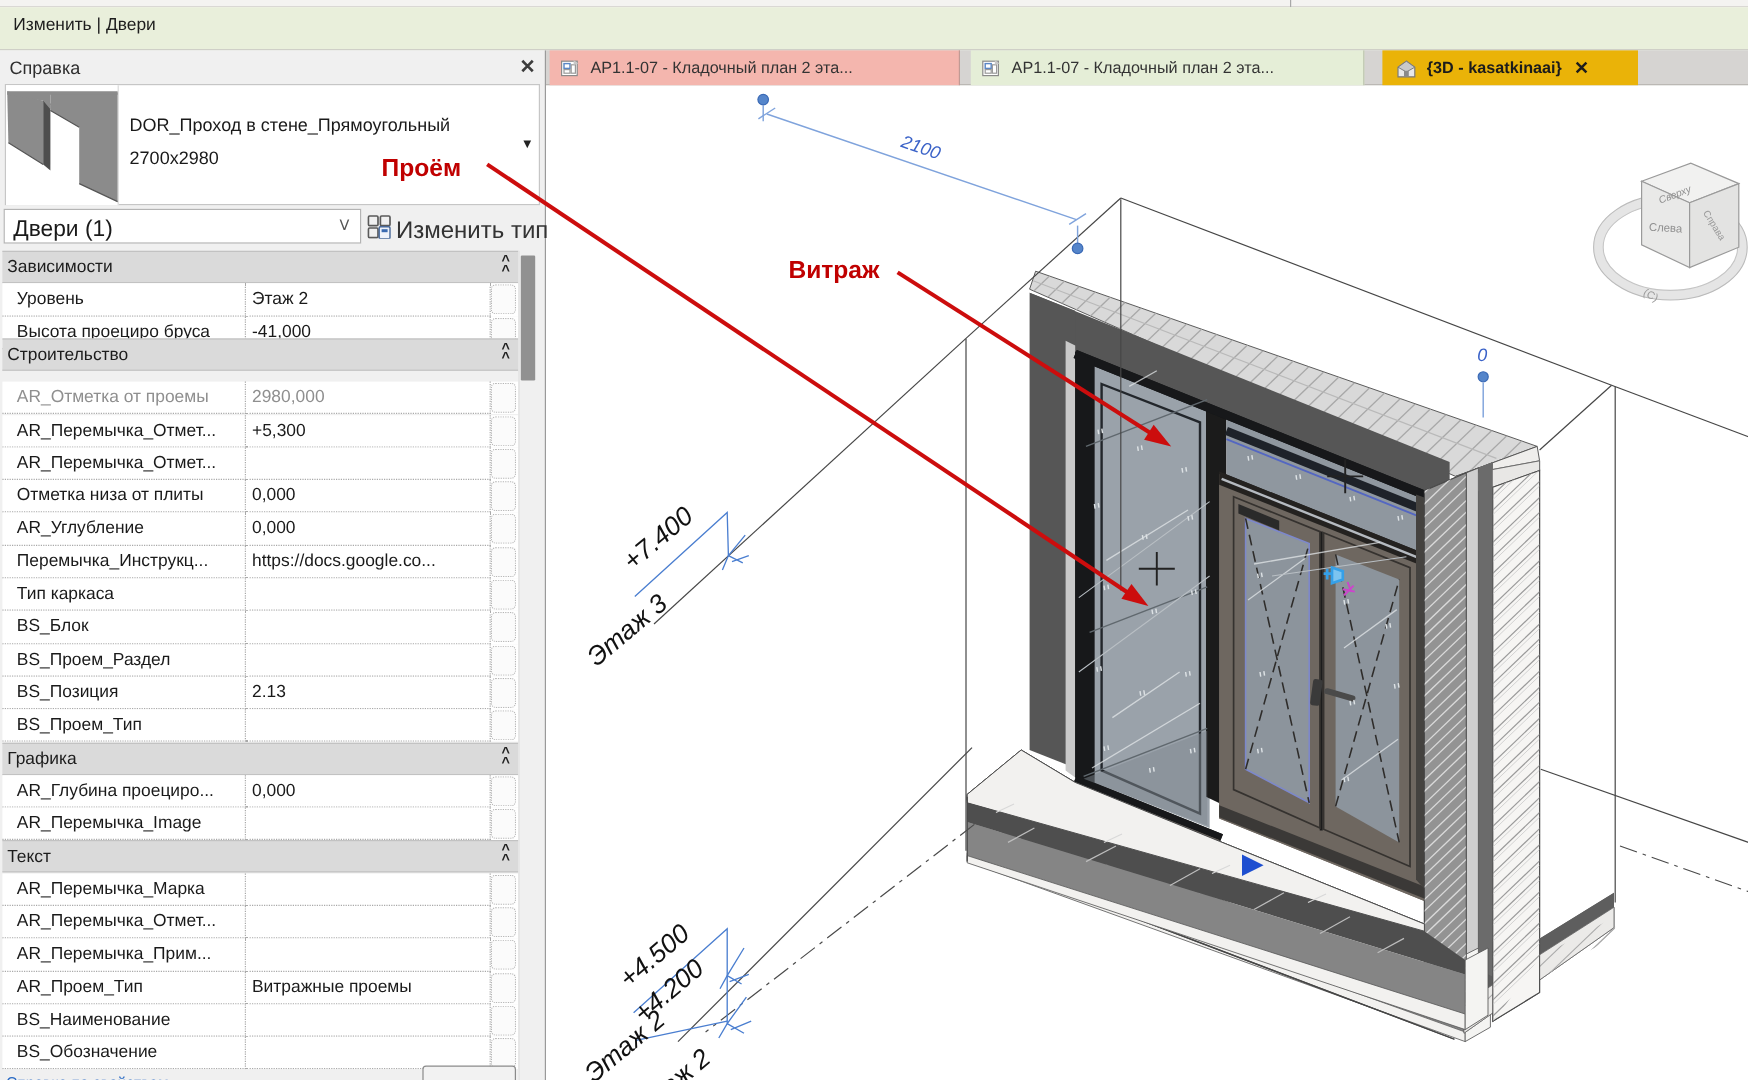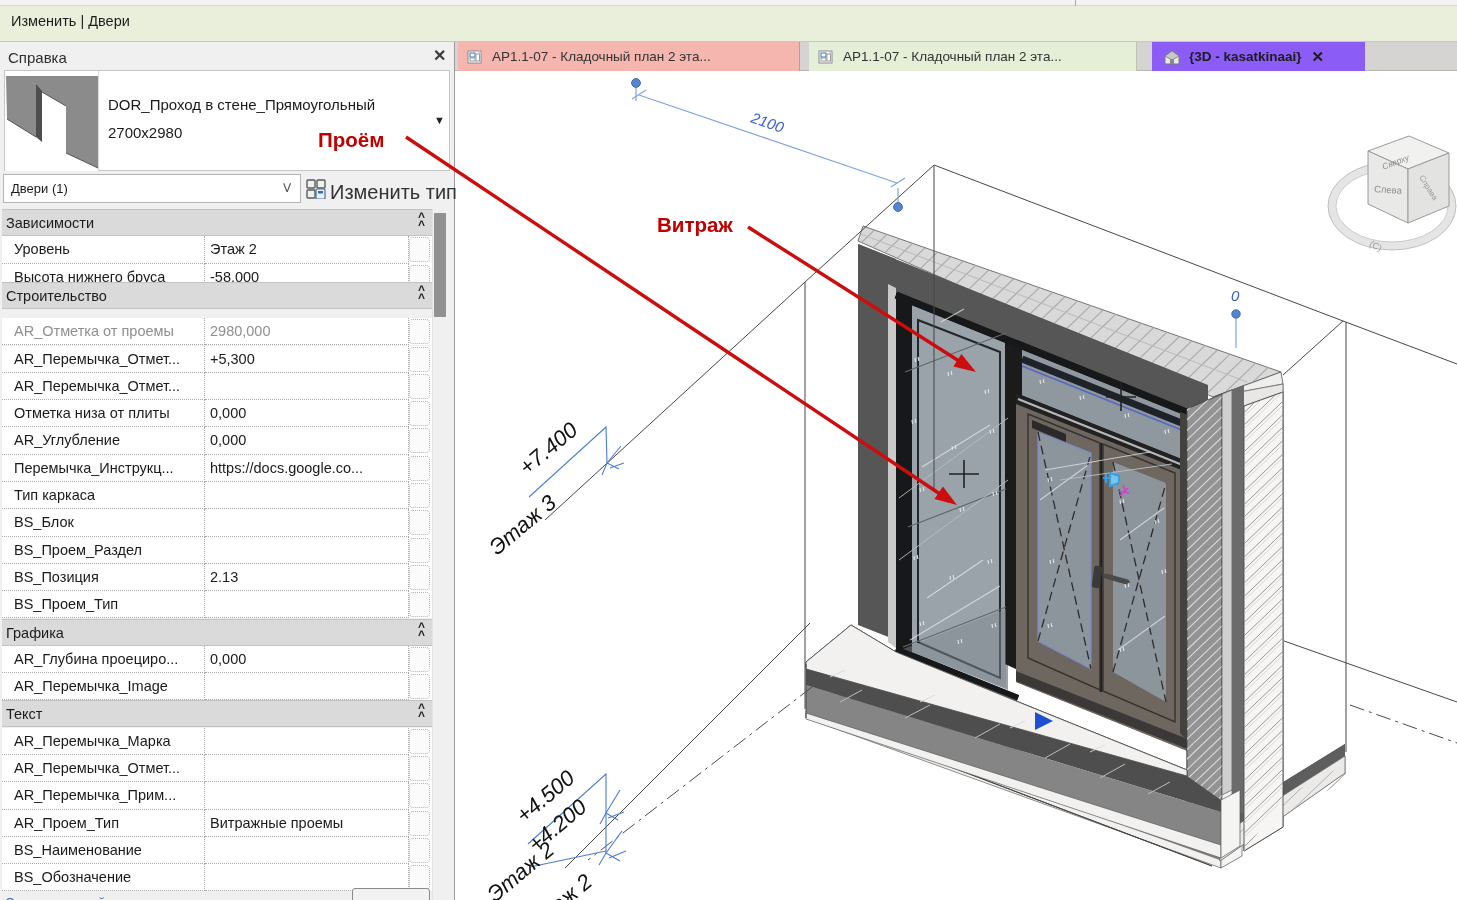--- a/index.html
+++ b/index.html
@@ -14,21 +14,21 @@
   
   #panel{left:0;top:42px;width:455px;height:858px;background:#f0f0f0;border-right:1px solid #9a9a9a;box-sizing:border-box;}
   #ptitle{left:8px;top:49px;font-size:15px;color:#2e2e2e;}
   #pclose{left:433px;top:46px;font-size:16px;color:#3c3c3c;font-weight:bold;}
   #typesel{left:4px;top:70px;width:446px;height:101px;background:#fff;border:1px solid #c6c6c6;box-sizing:border-box;}
   #thumb{left:5px;top:71px;width:94px;height:100px;background:#fff;border-right:1px solid #d9d9d9;box-sizing:border-box;}
   #tname1{left:108px;top:96px;font-size:15px;color:#1a1a1a;}
   #tname2{left:108px;top:124px;font-size:15px;color:#1a1a1a;}
   #tcaret{left:434px;top:114px;font-size:11px;color:#222;}
   #combo{left:3px;top:174px;width:298px;height:29px;background:#fff;border:1px solid #b4b4b4;box-sizing:border-box;}
-  #combotext{left:11px;top:181px;font-size:13px;color:#1a1a1a;}
+  #combotext{left:11px;top:181px;font-size:19px;color:#1a1a1a;}
   #combocaret{left:283px;top:181px;font-size:12px;color:#555;}
   #edittype{left:330px;top:181px;font-size:20px;color:#333;}
   
   .hdr{position:absolute;left:2px;width:430px;height:27px;background:#dadada;border-top:1px solid #c2c2c2;border-bottom:1px solid #c2c2c2;box-sizing:border-box;}
   .hdr span{position:absolute;left:4px;top:5px;font-size:14.5px;color:#1c1c1c;}
   .hdr .chev{left:auto;right:7px;top:3px;font-size:12px;line-height:8px;color:#222;font-weight:bold;text-align:center;}
   .row{position:absolute;left:2px;width:430px;height:27.3px;background:#fff;}
   .row .lab{position:absolute;left:12px;top:5px;font-size:14.5px;color:#1a1a1a;white-space:nowrap;}
   .row .val{position:absolute;left:208px;top:5px;font-size:14.5px;color:#1a1a1a;white-space:nowrap;}
   .row .cell{position:absolute;left:0;top:0;width:203px;height:100%;border-right:1px dotted #a9a9a9;border-bottom:1px dotted #a9a9a9;box-sizing:border-box;}
@@ -63,21 +63,21 @@
 <div class="tab" style="left:809px;width:327px;background:#e5eed7;border-right:1px solid #bcc4ae;">
   <svg style="margin-left:9px" width="17" height="16" viewBox="0 0 17 16">
       <rect x="1" y="2" width="13" height="12" fill="#fff" stroke="#8a8a8a" stroke-width="1"></rect>
       <rect x="3" y="4" width="5" height="4" fill="none" stroke="#5b87c5" stroke-width="1.2"></rect>
       <rect x="3" y="9" width="5" height="3" fill="none" stroke="#9a9a9a" stroke-width="1"></rect>
       <rect x="9" y="5" width="3.5" height="7" fill="none" stroke="#9a9a9a" stroke-width="1"></rect>
       <path d="M11 1 l4 3 -4 1z" fill="#c8c8c8"></path>
     </svg>
   <span style="margin-left:8px">АР1.1-07 - Кладочный план 2 эта...</span>
 </div>
-<div class="tab" style="left:1152px;width:213px;background:#8b5cf6;font-weight:bold;color:#1c1c1c;">
+<div class="tab" style="left:1152px;width:213px;background:#eab308;font-weight:bold;color:#1c1c1c;">
   <svg style="margin-left:10px" width="20" height="18" viewBox="0 0 20 18">
       <polygon points="3,8 10,3 17,8 17,16 3,16" fill="#e8e8e8" stroke="#7a7a7a" stroke-width="1"></polygon>
       <polygon points="3,8 10,3 17,8 10,12" fill="#c9c9c9" stroke="#7a7a7a" stroke-width="0.8"></polygon>
       <rect x="8" y="11" width="4" height="5" fill="#8a8a8a"></rect>
     </svg>
   <span style="margin-left:7px">{3D - kasatkinaai}</span>
   <span style="margin-left:10px;font-size:15px;">✕</span>
 </div>
 <div class="abs" id="panel"></div>
 <div class="abs" id="ptitle">Справка</div>
@@ -112,22 +112,22 @@
 <div class="row" style="top:236.3px">
     <div class="cell"></div>
     <div class="cell2"></div>
     <div class="val">Этаж 2</div>
     <div class="lab">Уровень</div>
     <div class="eq"></div>
   </div>
 <div class="row" style="top:263.6px">
     <div class="cell"></div>
     <div class="cell2"></div>
-    <div class="val">-58,000</div>
-    <div class="lab">Высота нижнего бруса</div>
+    <div class="val">-41,000</div>
+    <div class="lab">Высота проециро бруса</div>
     <div class="eq"></div>
   </div>
 <div class="hdr" style="top:282px">
     <span>Строительство</span>
     <span class="chev">^<br>^</span>
   </div>
 <div class="row gray" style="top:318.2px">
     <div class="cell"></div>
     <div class="cell2"></div>
     <div class="val">2980,000</div>

